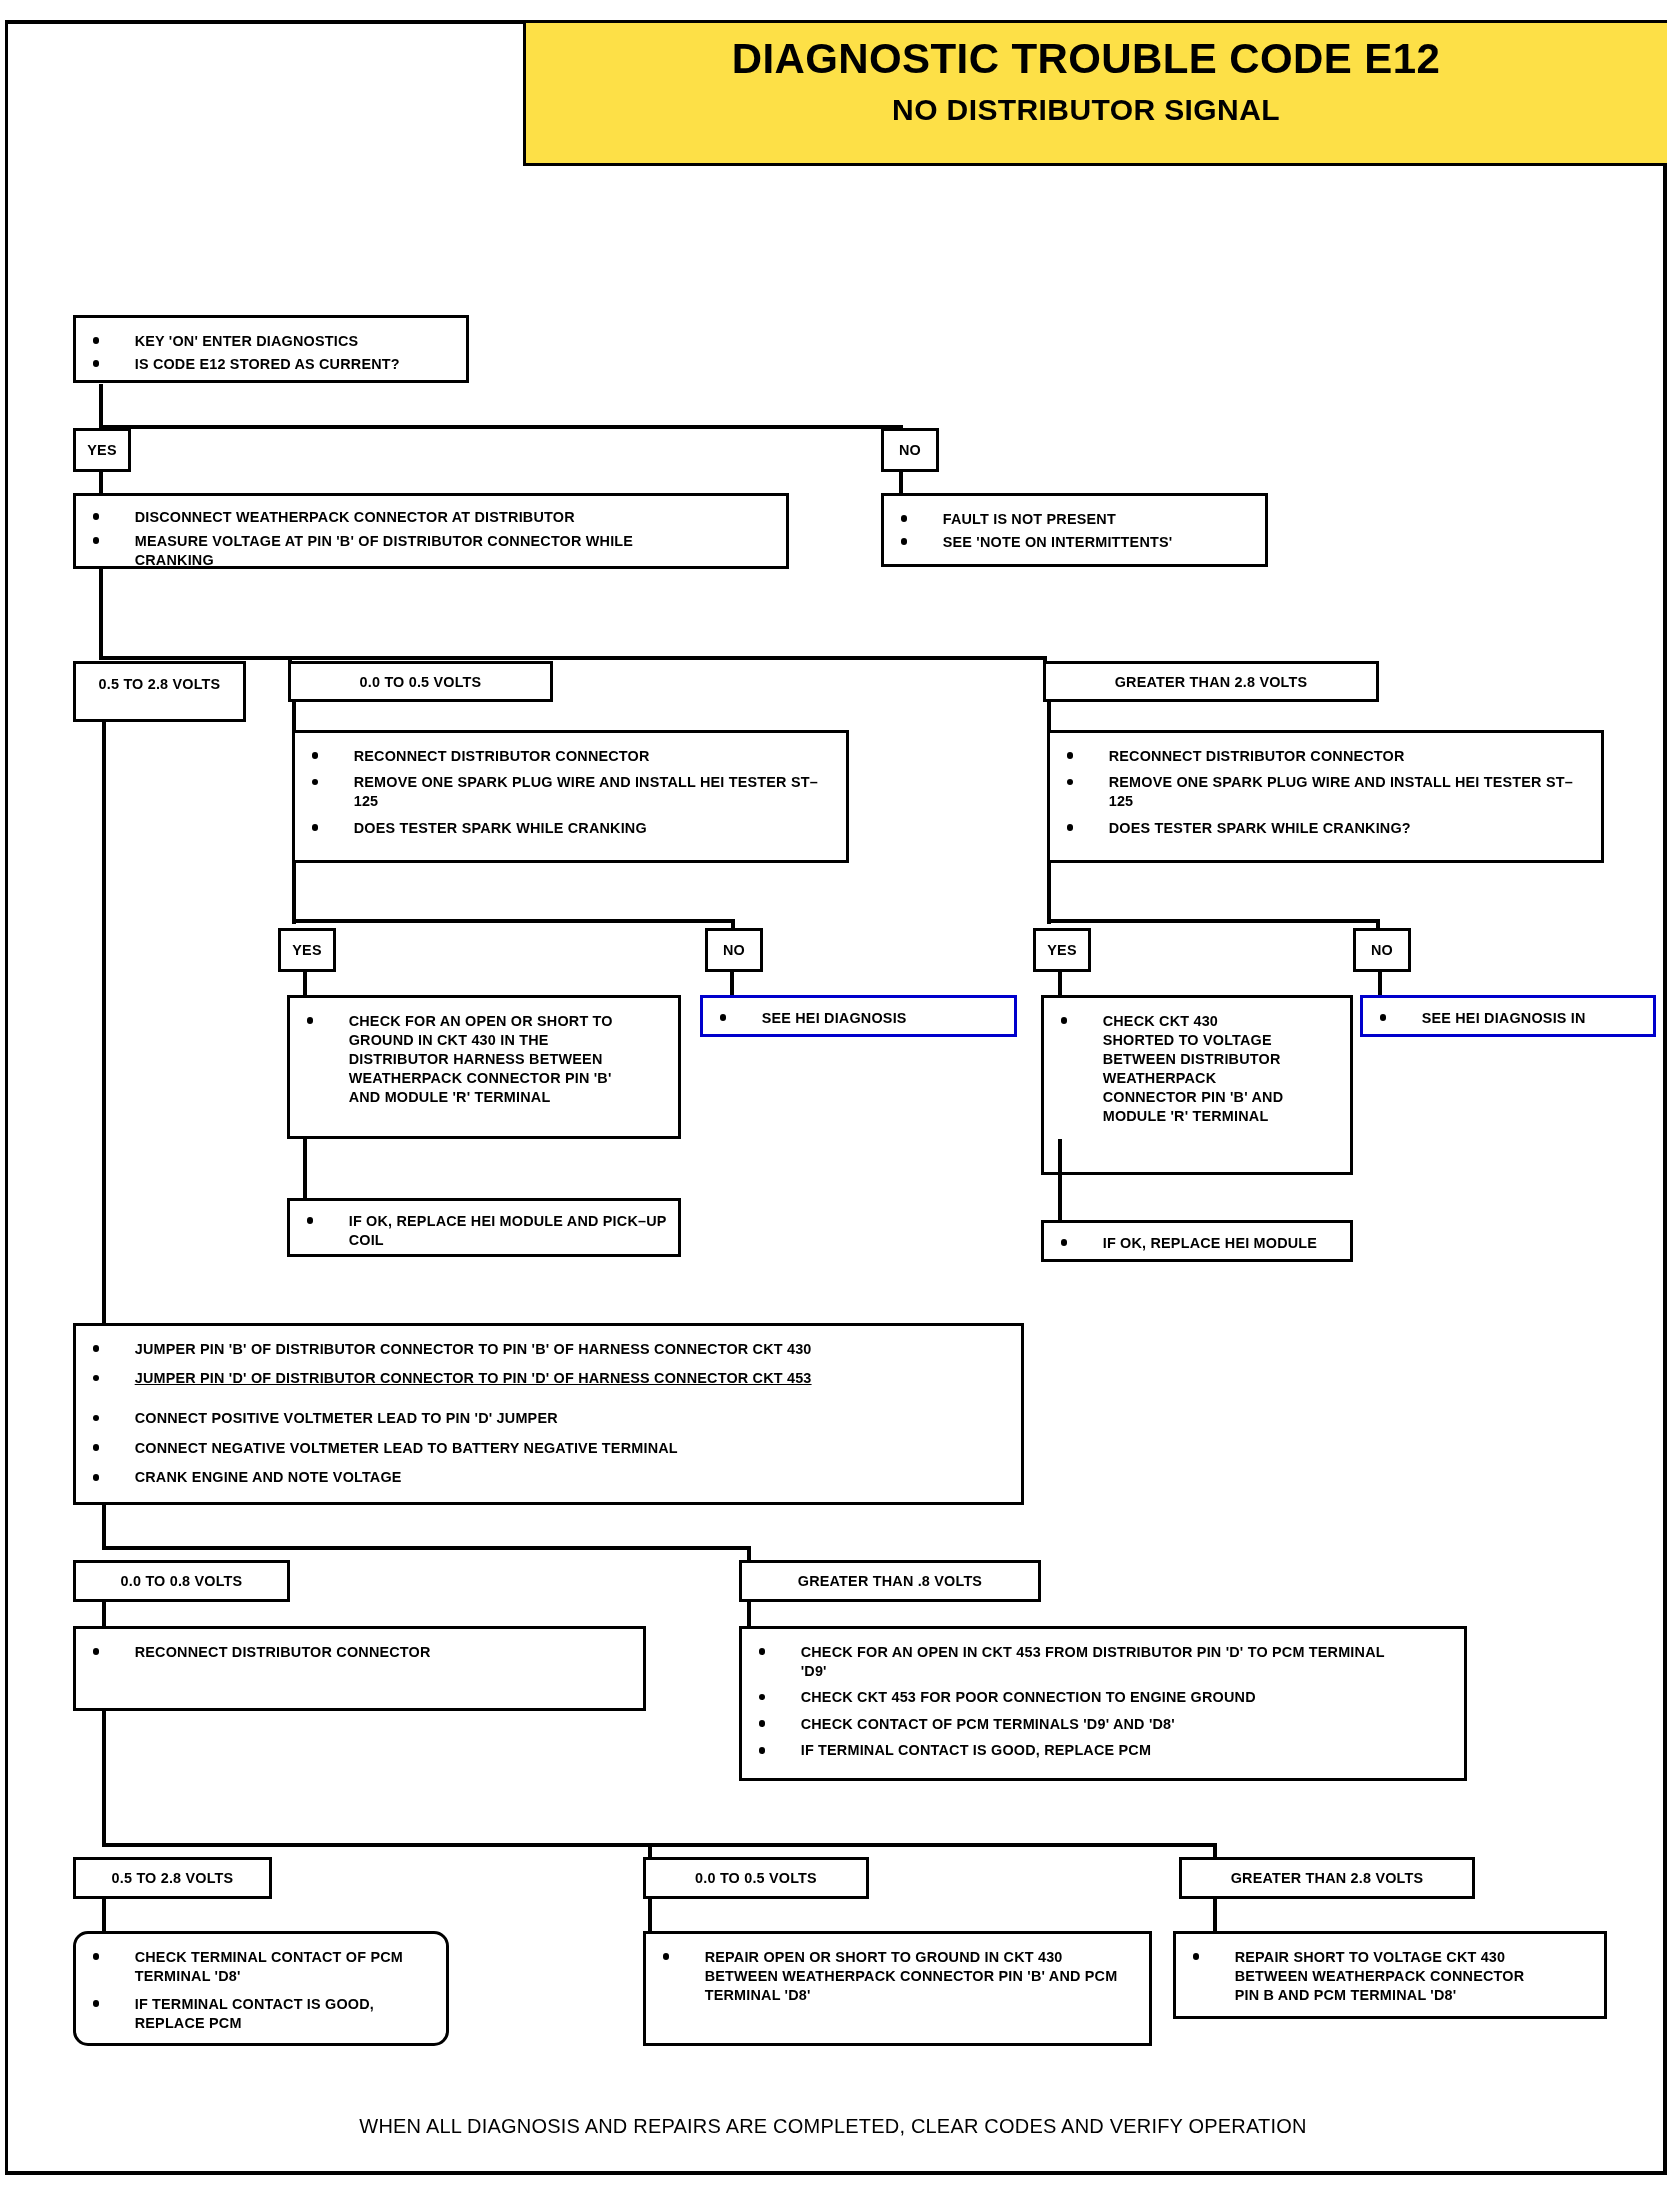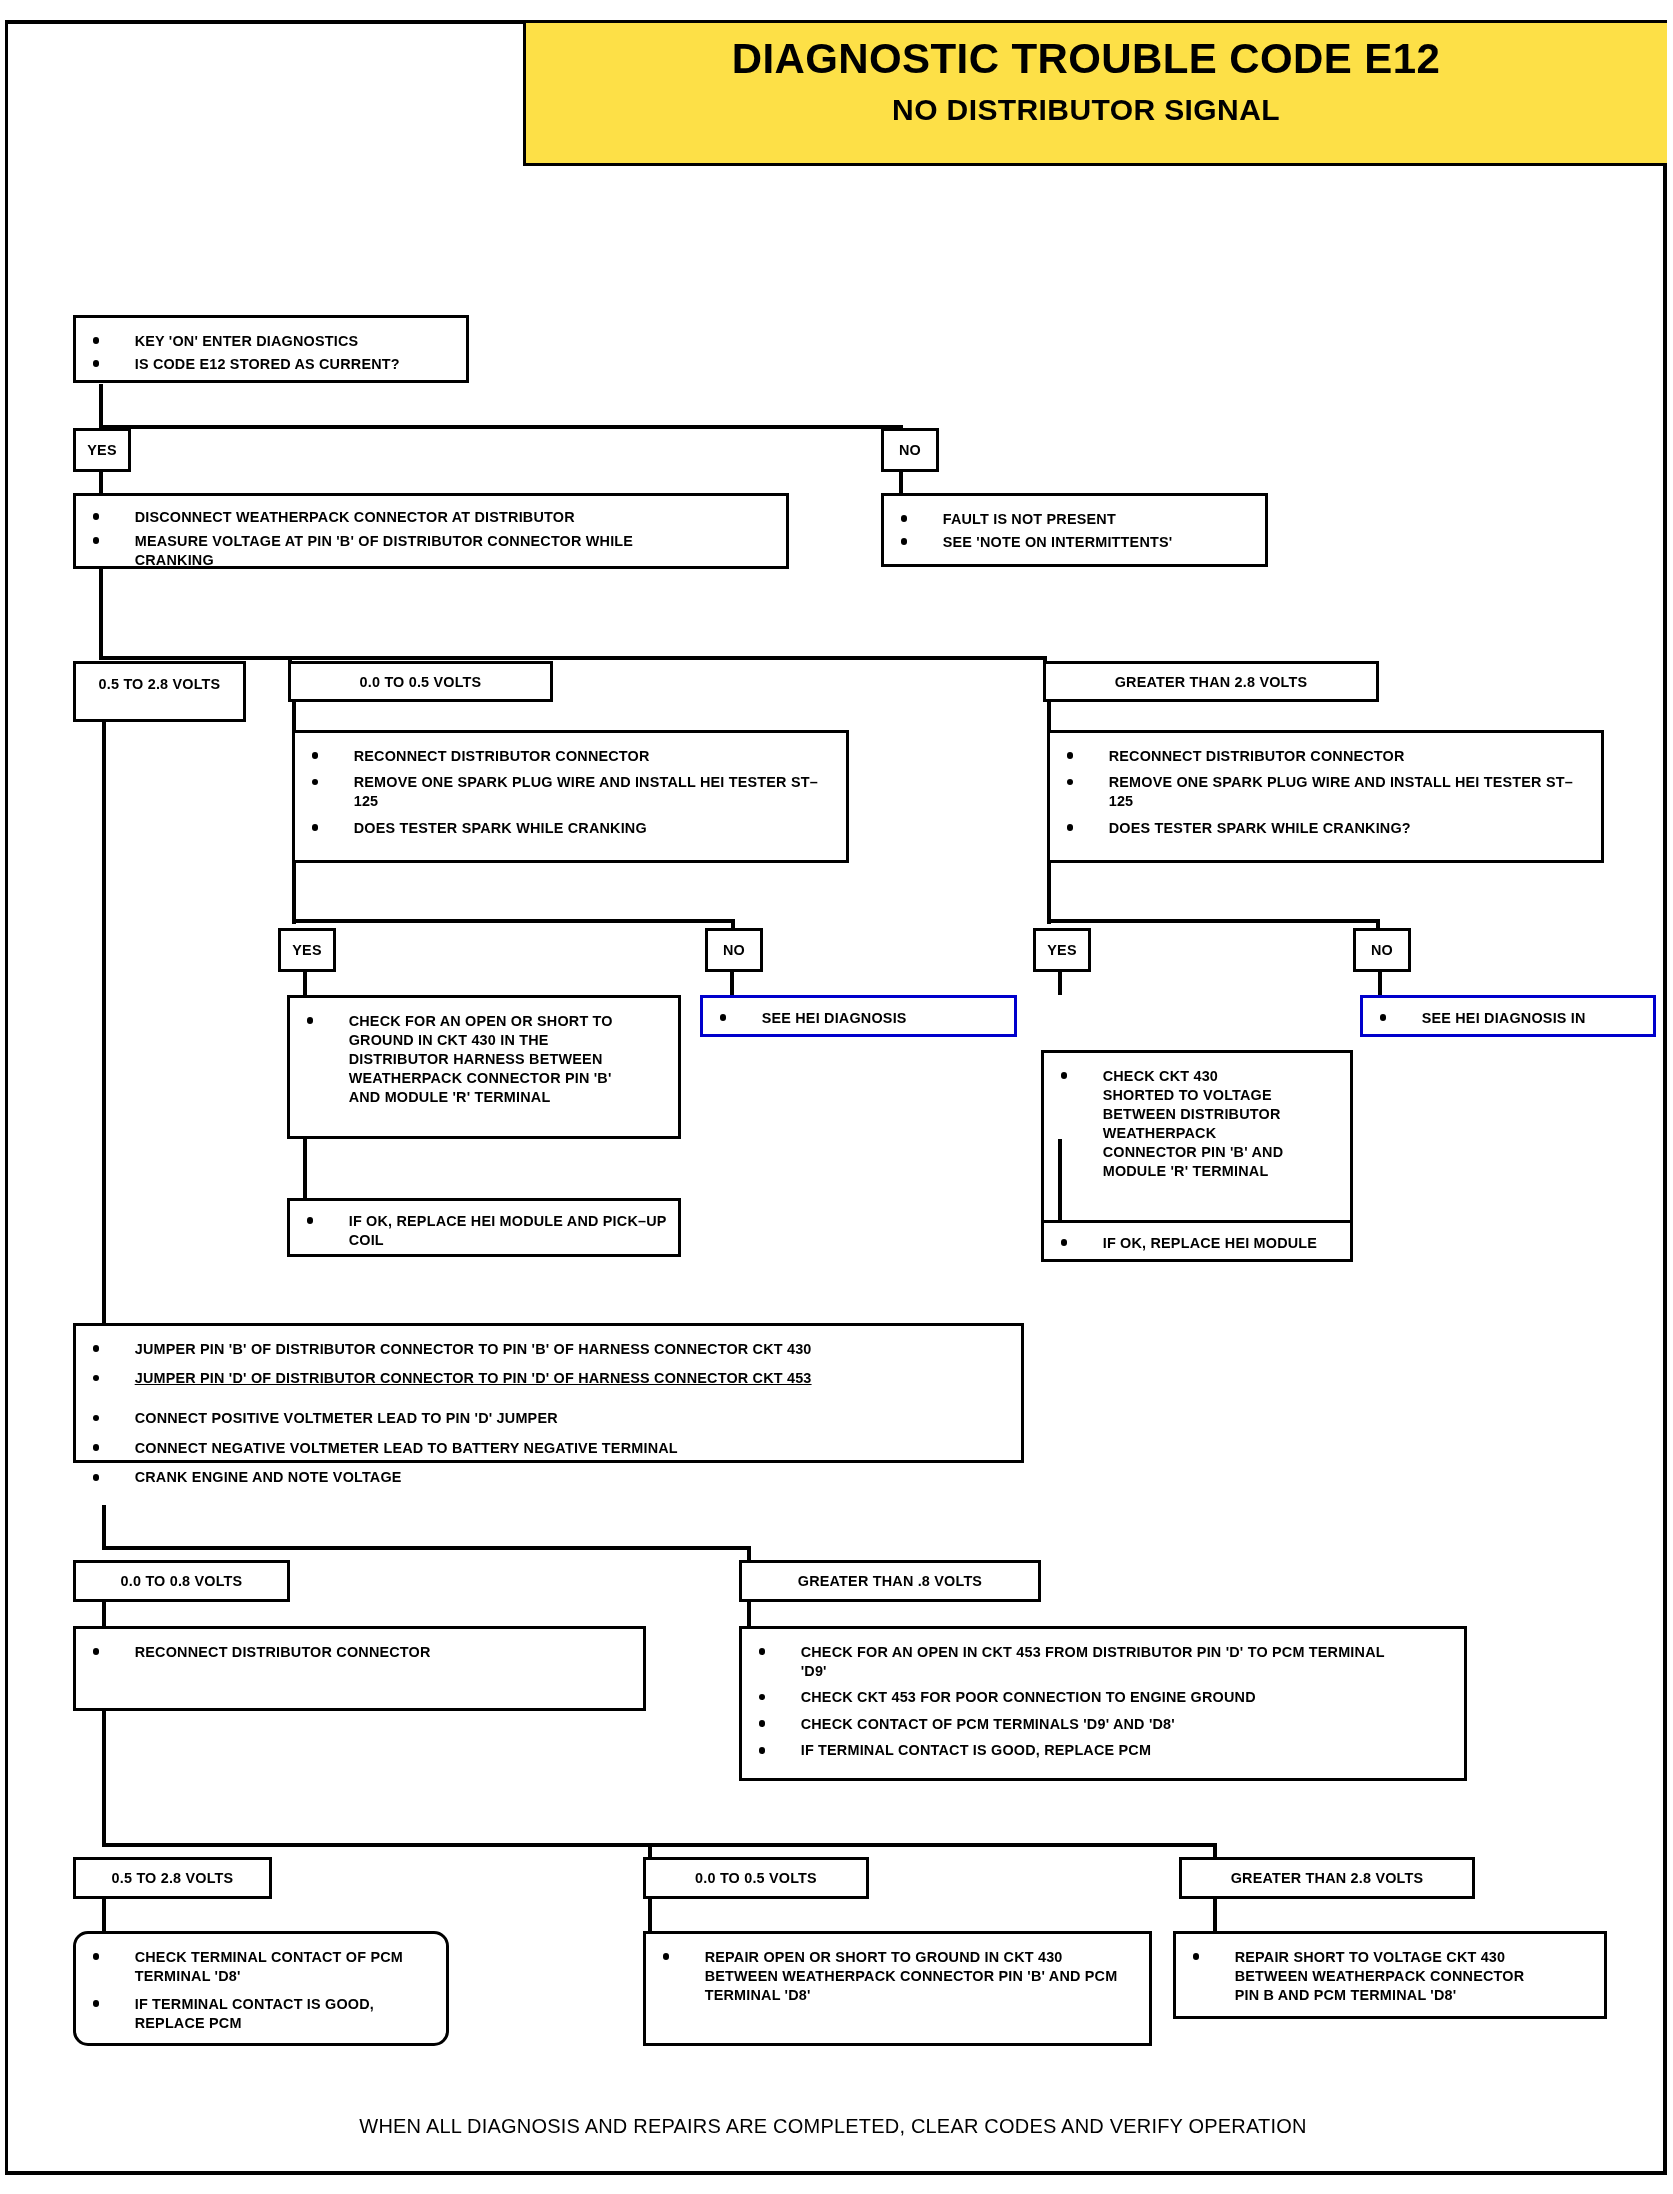--- a/index.html
+++ b/index.html
@@ -301,21 +301,21 @@
 
   <div class="box blue" style="left:700px; top:995px; width:317px; height:42px;">
     <ul class="bullets" style="left:16.7px; top:10.6px; right:7.6px;">
       <li style="padding-left:42px;">
         <span class="bullet-dot"></span>
         <span class="bullet-text">SEE HEI DIAGNOSIS</span>
       </li>
     </ul>
   </div>
 
-  <div class="box" style="left:1041px; top:1050px; width:312px; height:180px;text-decoration:underline;">
+  <div class="box" style="left:1041px; top:995px; width:312px; height:180px;text-decoration:underline;">
     <ul class="bullets" style="left:16.7px; top:13.6px; right:10.6px;">
       <li style="padding-left:42px; width:189px;">
         <span class="bullet-dot"></span>
         <span class="bullet-text">CHECK CKT 430 SHORTED TO VOLTAGE BETWEEN DISTRIBUTOR WEATHERPACK CONNECTOR PIN 'B' AND MODULE 'R' TERMINAL</span>
       </li>
     </ul>
   </div>
 
   <div class="box blue" style="left:1360px; top:995px; width:296px; height:42px;">
     <ul class="bullets" style="left:16.7px; top:10.6px; right:7.6px;">
@@ -340,21 +340,21 @@
 
   <div class="box" style="left:1041px; top:1220px; width:312px; height:42px;">
     <ul class="bullets" style="left:16.7px; top:10.6px; right:7.6px;">
       <li style="padding-left:42px;">
         <span class="bullet-dot"></span>
         <span class="bullet-text">IF OK, REPLACE HEI MODULE</span>
       </li>
     </ul>
   </div>
 
-  <div class="box" style="left:73px; top:1323px; width:951px; height:140px;">
+  <div class="box" style="left:73px; top:1323px; width:951px; height:182px;">
     <ul class="bullets" style="left:16.7px; top:13.6px; right:10.6px;">
       <li style="padding-left:42px; margin-bottom:10.6px;">
         <span class="bullet-dot"></span>
         <span class="bullet-text">JUMPER PIN 'B' OF DISTRIBUTOR CONNECTOR TO PIN 'B' OF HARNESS CONNECTOR CKT 430</span>
       </li>
       <li style="padding-left:42px; margin-bottom:21px;text-decoration:underline;">
         <span class="bullet-dot"></span>
         <span class="bullet-text">JUMPER PIN 'D' OF DISTRIBUTOR CONNECTOR TO PIN 'D' OF HARNESS CONNECTOR CKT 453</span>
       </li>
       <li style="padding-left:42px; margin-bottom:10.6px;">

